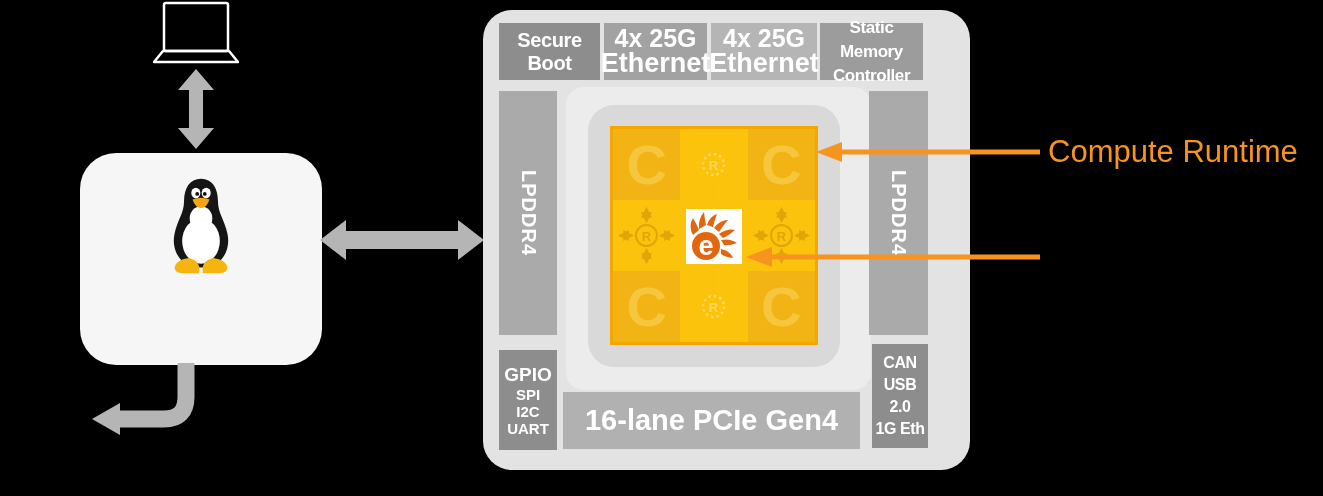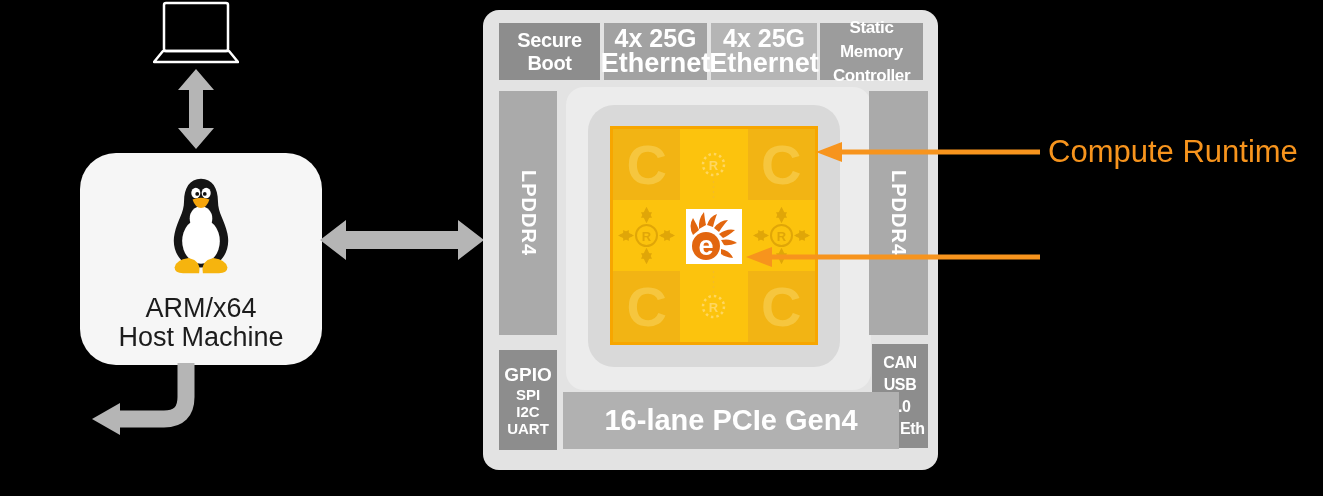--- a/index.html
+++ b/index.html
@@ -6,21 +6,21 @@
   .canvas{position:relative;width:1323px;height:496px;background:#000;overflow:hidden;
           font-family:"Liberation Sans",sans-serif;}
   .abs{position:absolute;}
   
   .host-box{position:absolute;left:80px;top:153px;width:242px;height:212px;
             background:#f6f6f6;border-radius:36px;}
   .host-label{position:absolute;left:0;top:141px;width:100%;text-align:center;
               color:#1c1c1c;font-size:27px;line-height:29px;font-weight:400;}
   
   .soc-box{position:absolute;left:483px;top:10px;width:455px;height:460px;
-           background:#e3e3e3;border-radius:16px;}
+           background:#e3e3e3;border-radius:29px;padding-left:32px;}
   .central-panel{position:absolute;left:83px;top:77px;width:305px;height:303px;
                  background:#ececec;border-radius:18px;}
   .chip-shadow{position:absolute;left:105px;top:95px;width:252px;height:262px;
                background:#d9d9d9;border-radius:26px;}
   .blk{position:absolute;display:flex;flex-direction:column;align-items:center;
        justify-content:center;text-align:center;color:#fff;font-weight:bold;}
   .blk-secure{left:16px;top:13px;width:101px;height:57px;background:#8d8d8d;
               font-size:20px;letter-spacing:-0.4px;}
   .blk-eth1{left:121px;top:13px;width:103px;height:57px;background:#a2a2a2;}
   .blk-eth2{left:228px;top:13px;width:106px;height:57px;background:#b5b5b5;}
@@ -29,21 +29,21 @@
   .eth-line1{font-size:25px;line-height:22px;}
   .eth-line2{font-size:27px;line-height:28px;}
   .blk-lpddr-left{left:16px;top:81px;width:58px;height:244px;background:#aaa;}
   .blk-lpddr-right{left:386px;top:81px;width:59px;height:244px;background:#aaa;}
   .lpddr-text{writing-mode:vertical-rl;font-size:20px;letter-spacing:1px;}
   .blk-gpio{left:16px;top:334px;width:58px;height:100px;background:#8d8d8d;margin-top:6px;}
   .gpio-l1{font-size:19px;line-height:22px;}
   .gpio-l2{font-size:15px;line-height:17px;}
   .blk-can{left:389px;top:334px;width:56px;height:104px;background:#8d8d8d;
            font-size:16px;line-height:22px;letter-spacing:-0.4px;}
-  .blk-pcie{left:80px;top:382px;width:336px;height:57px;background:#b1b1b1;
+  .blk-pcie{left:80px;top:382px;width:297px;height:57px;background:#b1b1b1;
             font-size:29px;}
   
   .chip-grid{position:absolute;left:127px;top:116px;width:202px;height:213px;
              border:3px solid #f7a600;display:grid;
              grid-template-columns:1fr 1fr 1fr;grid-template-rows:1fr 1fr 1fr;}
   .tile{position:relative;display:flex;align-items:center;justify-content:center;}
   .t-gold{background:#f2b414;}
   .t-amber{background:#fcc30d;}
   .core-c{font-size:56px;font-weight:bold;color:#f6c63e;line-height:1;}
   .logo-tile{position:absolute;width:56px;height:55px;left:50%;top:50%;
@@ -82,24 +82,20 @@
       <ellipse cx="35" cy="68" rx="20" ry="24" fill="#fff"></ellipse>
       <ellipse cx="35" cy="44" rx="12" ry="13" fill="#fff"></ellipse>
       <ellipse cx="29.5" cy="17" rx="4.8" ry="5.5" fill="#fff"></ellipse>
       <ellipse cx="40.5" cy="17" rx="4.8" ry="5.5" fill="#fff"></ellipse>
       <circle cx="31" cy="18" r="2" fill="#111"></circle>
       <circle cx="39" cy="18" r="2" fill="#111"></circle>
       <path d="M26 24 Q35 20 44 24 Q41 33 35 33 Q29 33 26 24 Z" fill="#f6a50b"></path>
       <path d="M22 86 Q8 88 7 96 Q7 102 16 102 L33 102 Q35 93 28 88 Z" fill="#f6b40e"></path>
       <path d="M48 86 Q62 88 63 96 Q63 102 54 102 L37 102 Q35 93 42 88 Z" fill="#f6b40e"></path>
     </svg>
-    <div class="host-label">
-      <div>ARM/x64</div>
-      <div>Host Machine</div>
-    </div>
   </div>
 
   <svg class="abs" style="left:320px;top:218px" width="164" height="44" viewBox="0 0 164 44">
     <polygon points="0,22 26,2 26,13 138,13 138,2 164,22 138,42 138,31 26,31 26,42" fill="#b5b5b5"></polygon>
   </svg>
 
   <svg class="abs" style="left:88px;top:363px" width="124" height="80" viewBox="0 0 124 80">
     <path d="M98 0 L98 34 Q98 56 76 56 L30 56" stroke="#b5b5b5" stroke-width="17" fill="none"></path>
     <polygon points="32,40 32,72 4,56" fill="#b5b5b5"></polygon>
   </svg>

